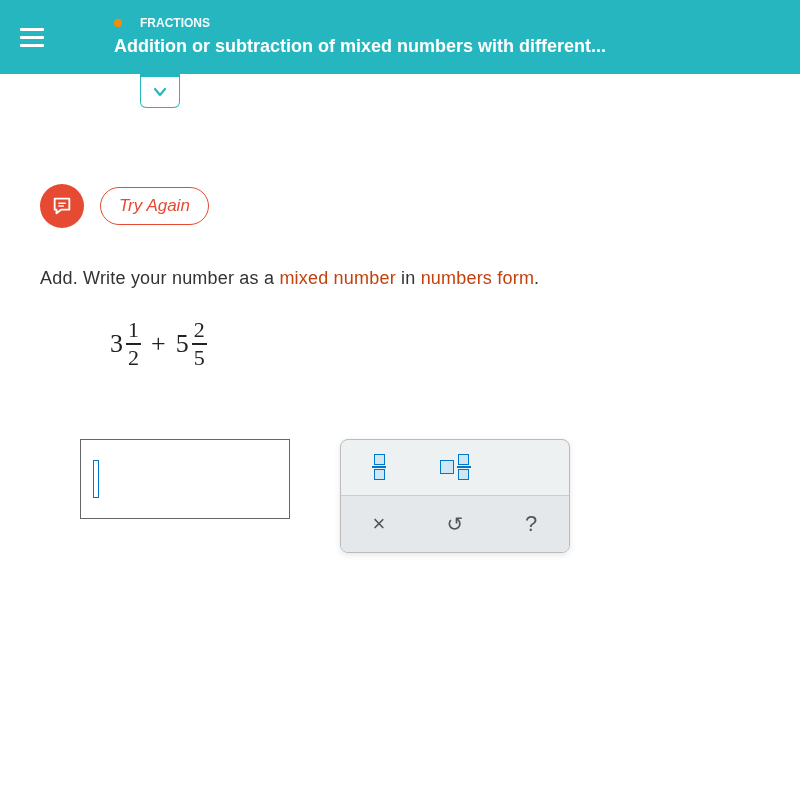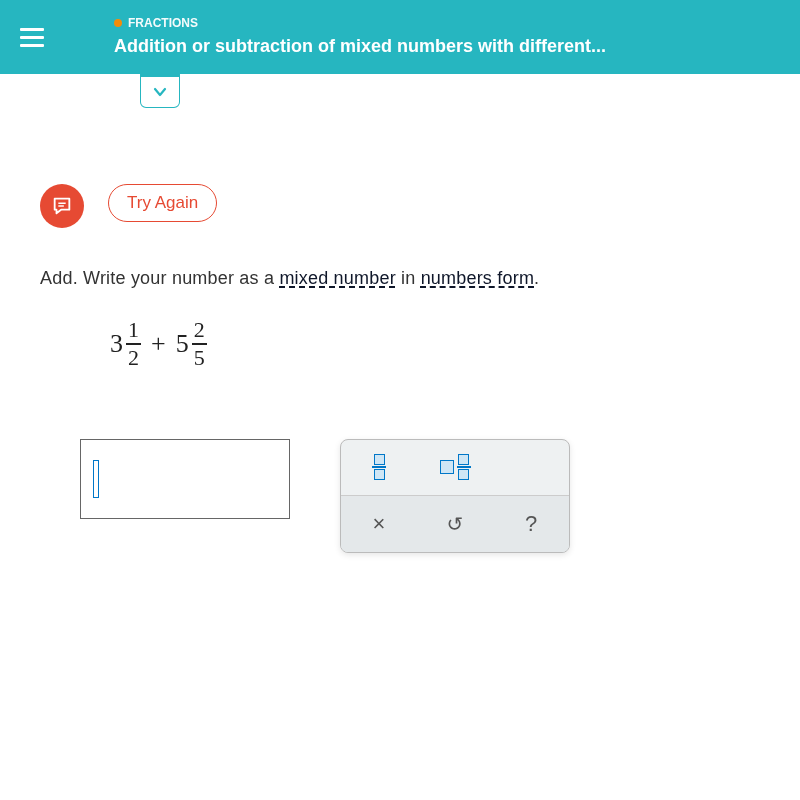--- a/index.html
+++ b/index.html
@@ -37,21 +37,21 @@
     height: 3px;
     background: #fff;
     border-radius: 1px;
   }
   .header-text { line-height: 1.3; }
   .unit-label {
     font-size: 12px;
     font-weight: 700;
     display: flex;
     align-items: center;
-    gap: 6px;
+    gap: 18px;
     opacity: 0.95;
   }
   .dot {
     width: 8px;
     height: 8px;
     border-radius: 50%;
     background: #ff8a00;
     display: inline-block;
   }
   .lesson-title {
@@ -70,23 +70,24 @@
     border-top: 3px solid #26b6c0;
     border-radius: 0 0 6px 6px;
     display: flex;
     align-items: center;
     justify-content: center;
     cursor: pointer;
   }
   .dropdown-tab svg { width: 16px; height: 16px; }
   .feedback-row {
     display: flex;
-    align-items: flex-start;
-    gap: 24px;
+    align-items: center;
+    gap: 16px;
     margin: 110px 0 0 40px;
+    font-style: italic;
   }
   .feedback-icon {
     width: 44px;
     height: 44px;
     border-radius: 50%;
     background: #e64a33;
     display: flex;
     align-items: center;
     justify-content: center;
     color: #fff;
@@ -101,24 +102,23 @@
     font-weight: 500;
     display: inline-block;
   }
   .instruction {
     margin: 40px 40px 0 40px;
     font-size: 18px;
     color: #333;
     letter-spacing: 0.2px;
   }
   .instruction .term {
-    text-decoration: underline;
     text-decoration-style: dashed;
     text-underline-offset: 3px;
-    color: #0f172a;
+    color: #c2410c;
     cursor: help;
   }
   .expression {
     margin: 30px 0 0 110px;
     display: flex;
     align-items: center;
     font-family: "Times New Roman", serif;
     font-size: 26px;
     color: #222;
     gap: 10px;

